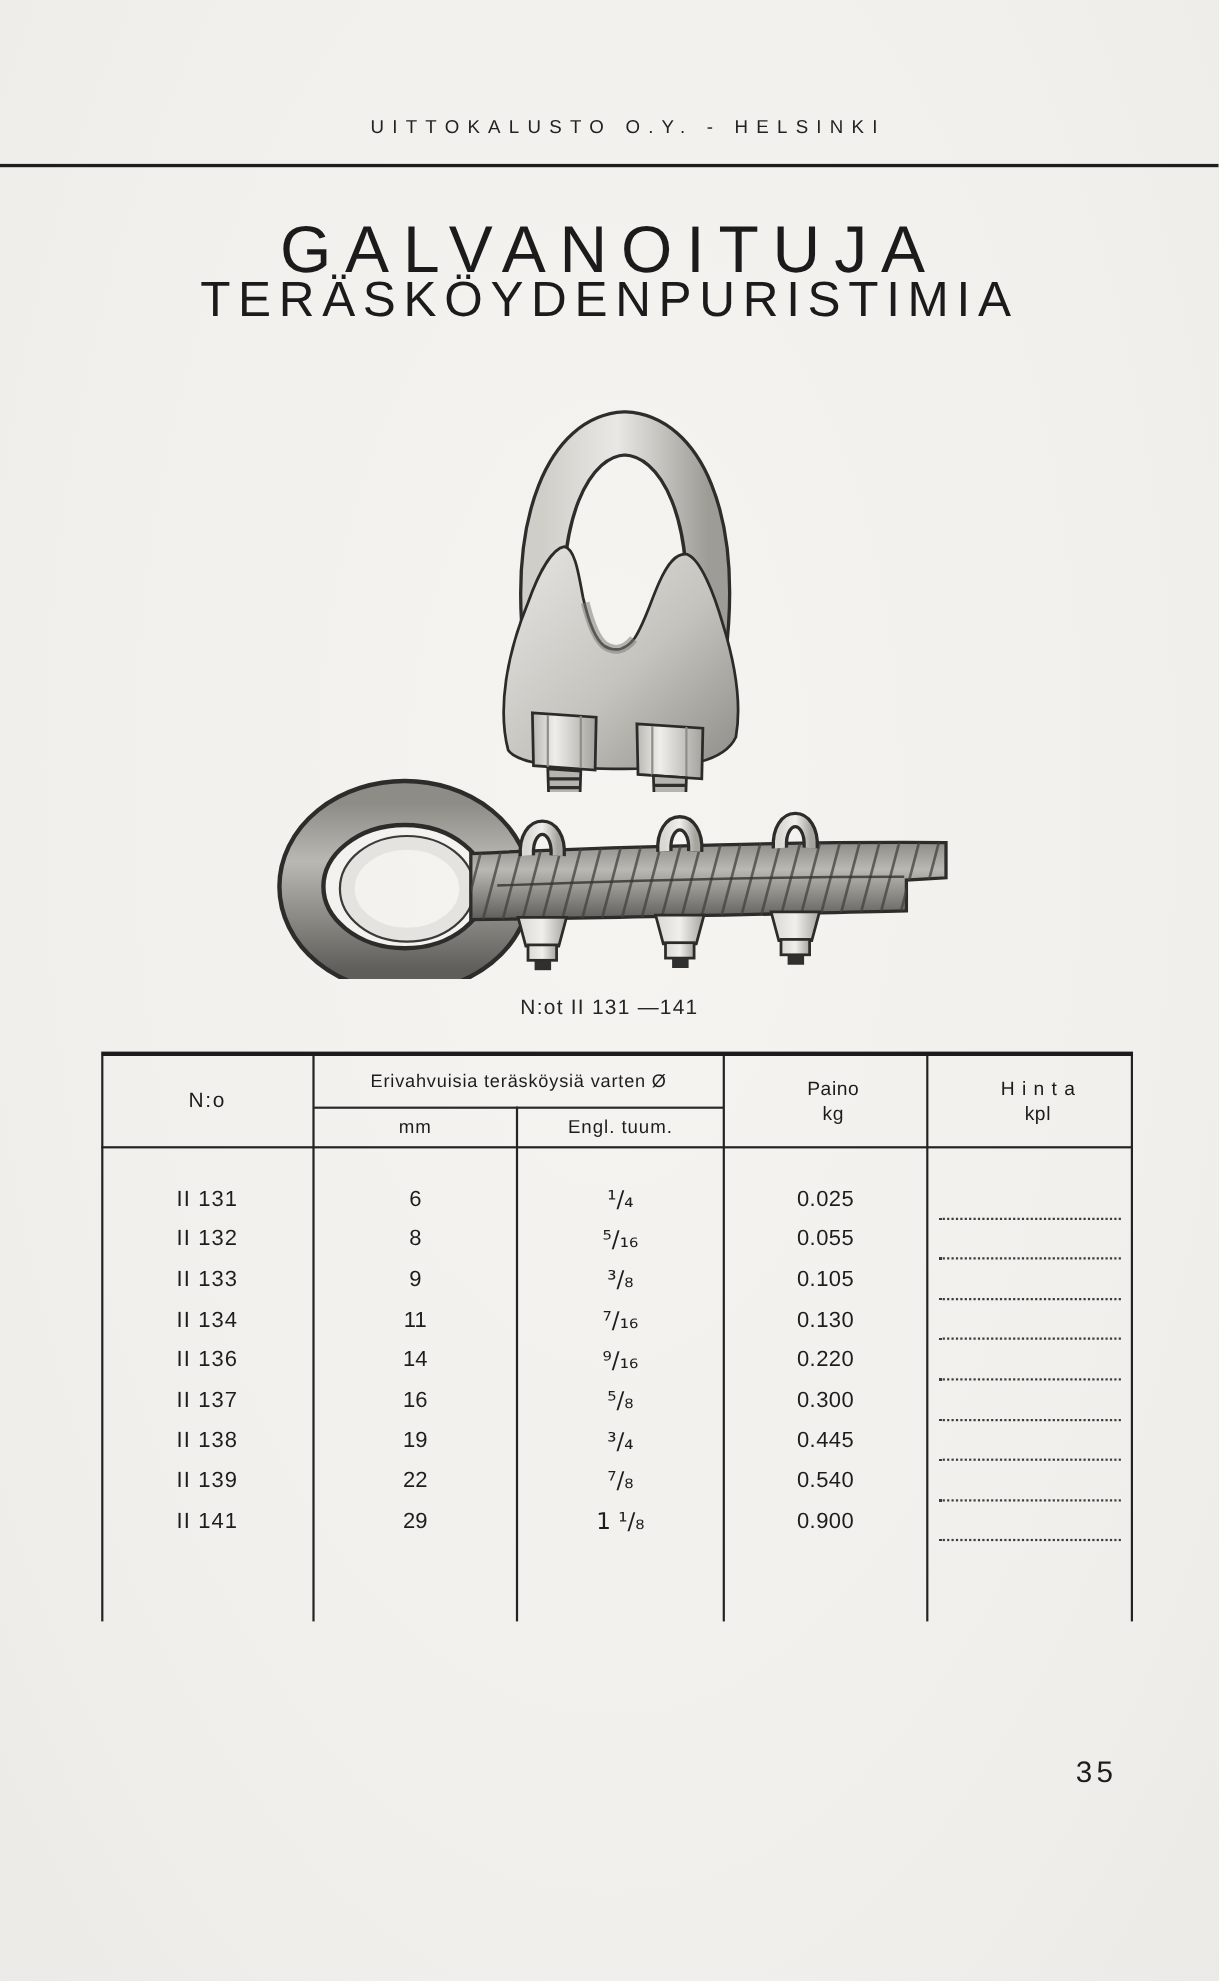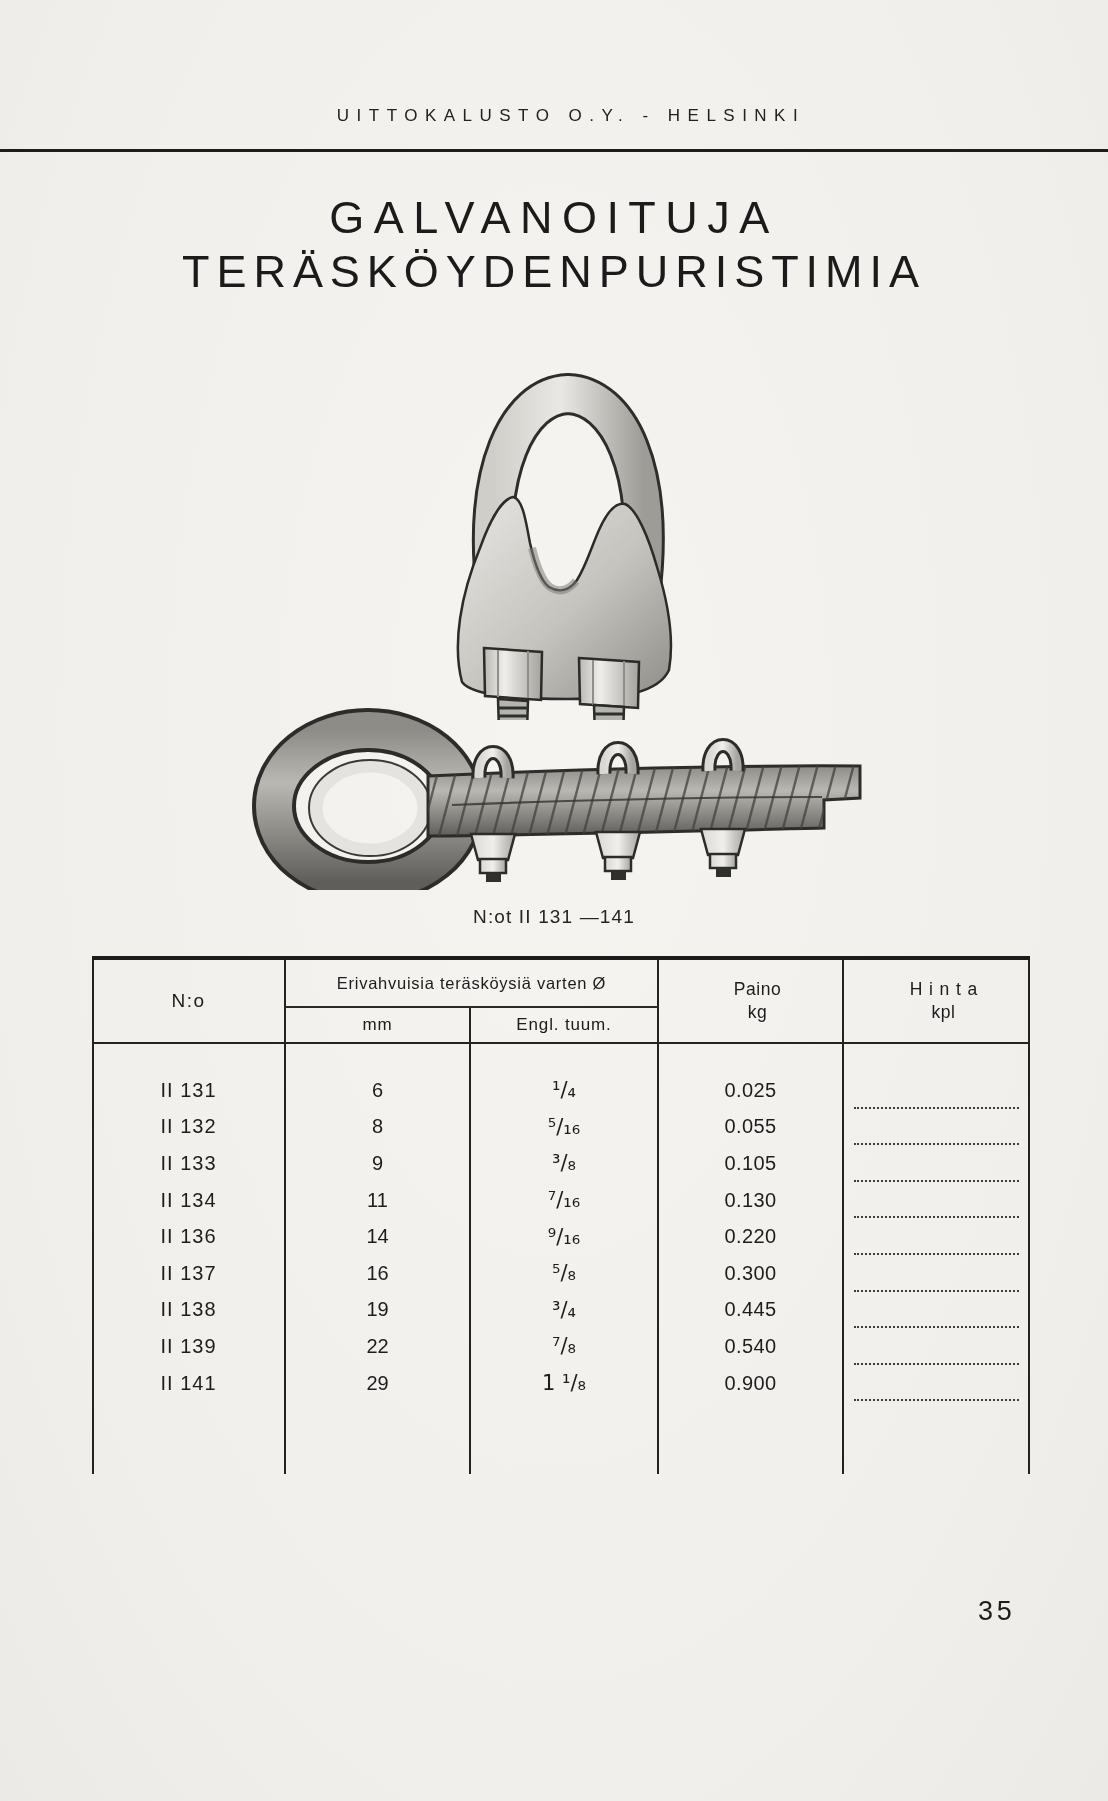--- a/index.html
+++ b/index.html
@@ -25,21 +25,21 @@
     white-space:nowrap;
     margin-left:34px;
   }
   .brand-rule{
     position:absolute;top:149px;left:0;right:0;
     height:3px;background:#1d1d1d;
   }
   .title-l1{
     position:absolute;top:192px;left:0;right:0;
     text-align:center;
-    font-size:45px;letter-spacing:0.21em;
+    font-size:60px;letter-spacing:0.21em;
     color:#1b1b1b;
   }
   .title-l2{
     position:absolute;top:246px;left:0;right:0;
     text-align:center;
     font-size:45px;letter-spacing:0.155em;
     color:#1b1b1b;
   }
   
   .fig-clamp{position:absolute;left:428px;top:352px;}

